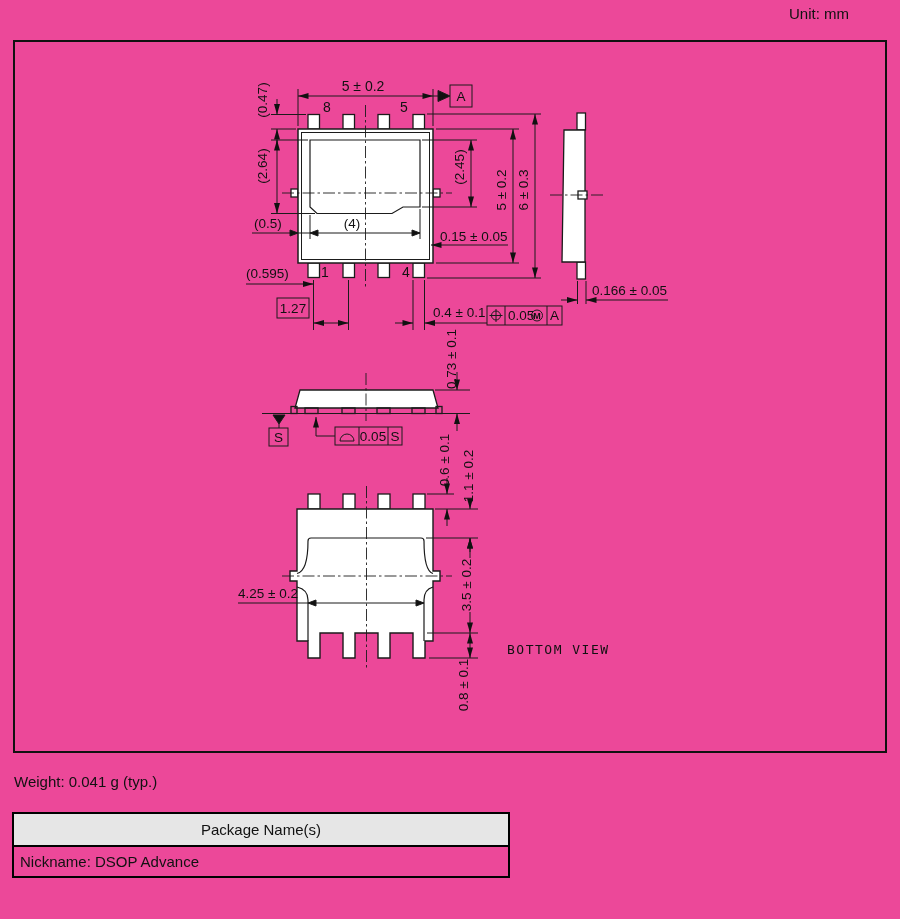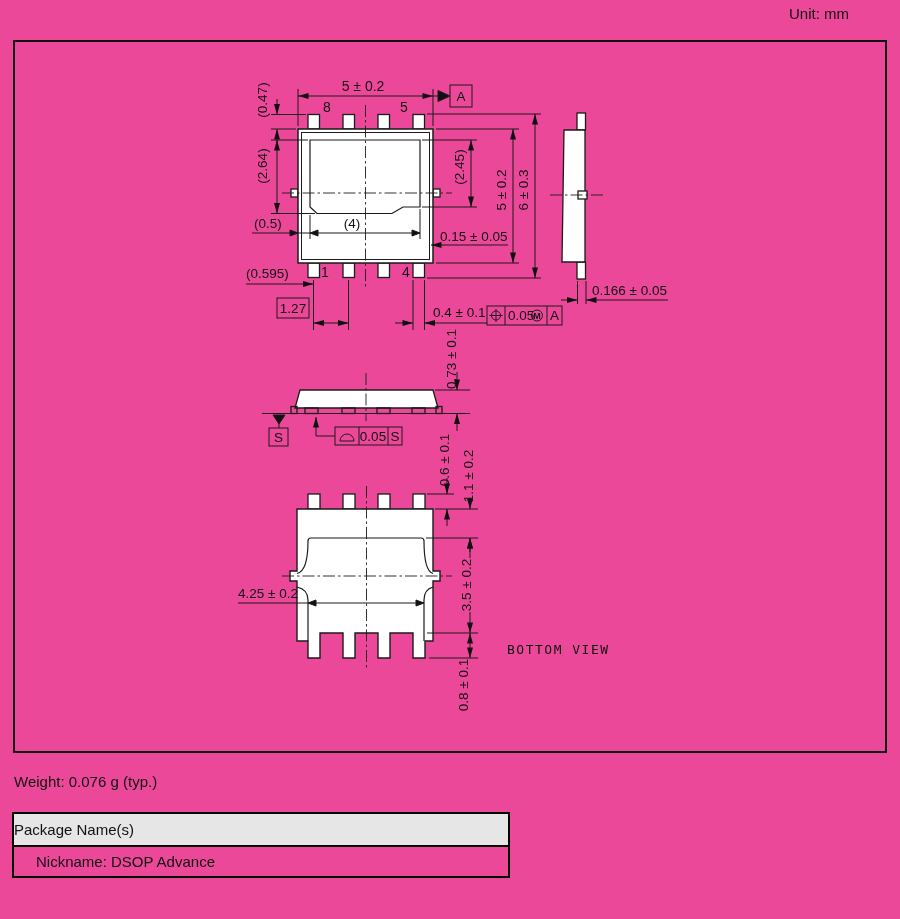--- a/index.html
+++ b/index.html
@@ -7,23 +7,23 @@
         font-family:"Liberation Sans",sans-serif;color:#111;overflow:hidden;}
   .unit{position:absolute;top:5px;left:789px;font-size:15px;}
   .weight{position:absolute;top:773px;left:14px;font-size:15px;}
   svg{position:absolute;top:0;left:0;}
   svg text{font-family:"Liberation Sans",sans-serif;font-size:13.5px;fill:#111;stroke:none;}
   svg text.pin{font-size:14px;}
   svg text.big{font-size:14px;}
   svg text.mono{font-family:"DejaVu Sans Mono",monospace;font-size:13px;letter-spacing:1.5px;}
   svg text.small{font-size:9px;font-weight:bold;}
   .pkg-table{position:absolute;top:812px;left:12px;width:494px;border:2px solid #000;font-size:15px;}
-  .pkg-table .hdr{background:#e6e6e6;border-bottom:2px solid #000;height:31px;line-height:31px;}
+  .pkg-table .hdr{background:#e6e6e6;border-bottom:2px solid #000;height:31px;line-height:31px;text-align:center;}
   .pkg-table .row1{border-bottom:2px solid #000;height:29px;line-height:29px;padding-left:6px;}
-  .pkg-table .row2{height:29px;line-height:29px;padding-left:22px;}
+  .pkg-table .row2{height:29px;line-height:29px;padding-left:6px;}
 </style>
 </head>
 <body>
 
 <div class="page">
 
   <div class="unit">Unit: mm</div>
 
   <svg width="900" height="762" viewBox="0 0 900 762">
     <defs>
@@ -225,20 +225,20 @@
       </g>
       <text x="445" y="460" text-anchor="middle" dominant-baseline="middle" transform="rotate(-90 445 460)">0.6 ± 0.1</text>
       <text x="469" y="476" text-anchor="middle" dominant-baseline="middle" transform="rotate(-90 469 476)">1.1 ± 0.2</text>
       <text x="467" y="585" text-anchor="middle" dominant-baseline="middle" transform="rotate(-90 467 585)">3.5 ± 0.2</text>
       <text x="464" y="685" text-anchor="middle" dominant-baseline="middle" transform="rotate(-90 464 685)">0.8 ± 0.1</text>
       <text x="238" y="598">4.25 ± 0.2</text>
       <text class="mono" x="507" y="654">BOTTOM VIEW</text>
     </g>
   </svg>
 
-  <div class="weight">Weight: 0.076 g (typ.)</div>
+  <div class="weight">Weight: 0.041 g (typ.)</div>
 
   <div class="pkg-table">
     <div class="hdr">Package Name(s)</div>
     <div class="row2">Nickname: DSOP Advance</div>
   </div>
 
 </div>
 
 </body></html>

